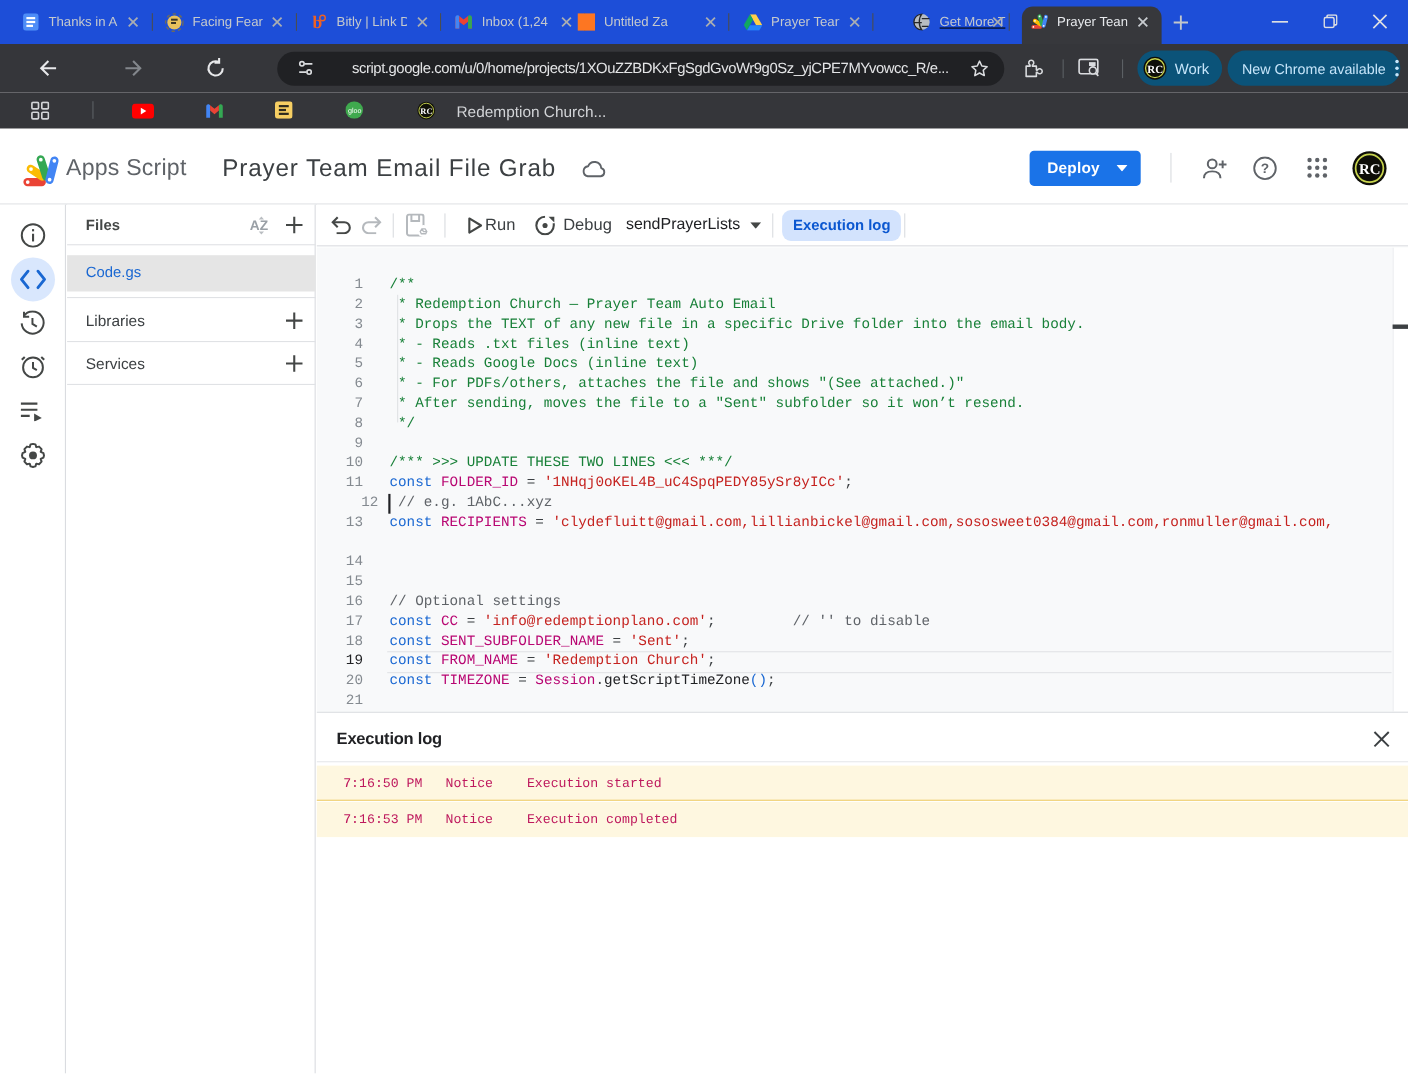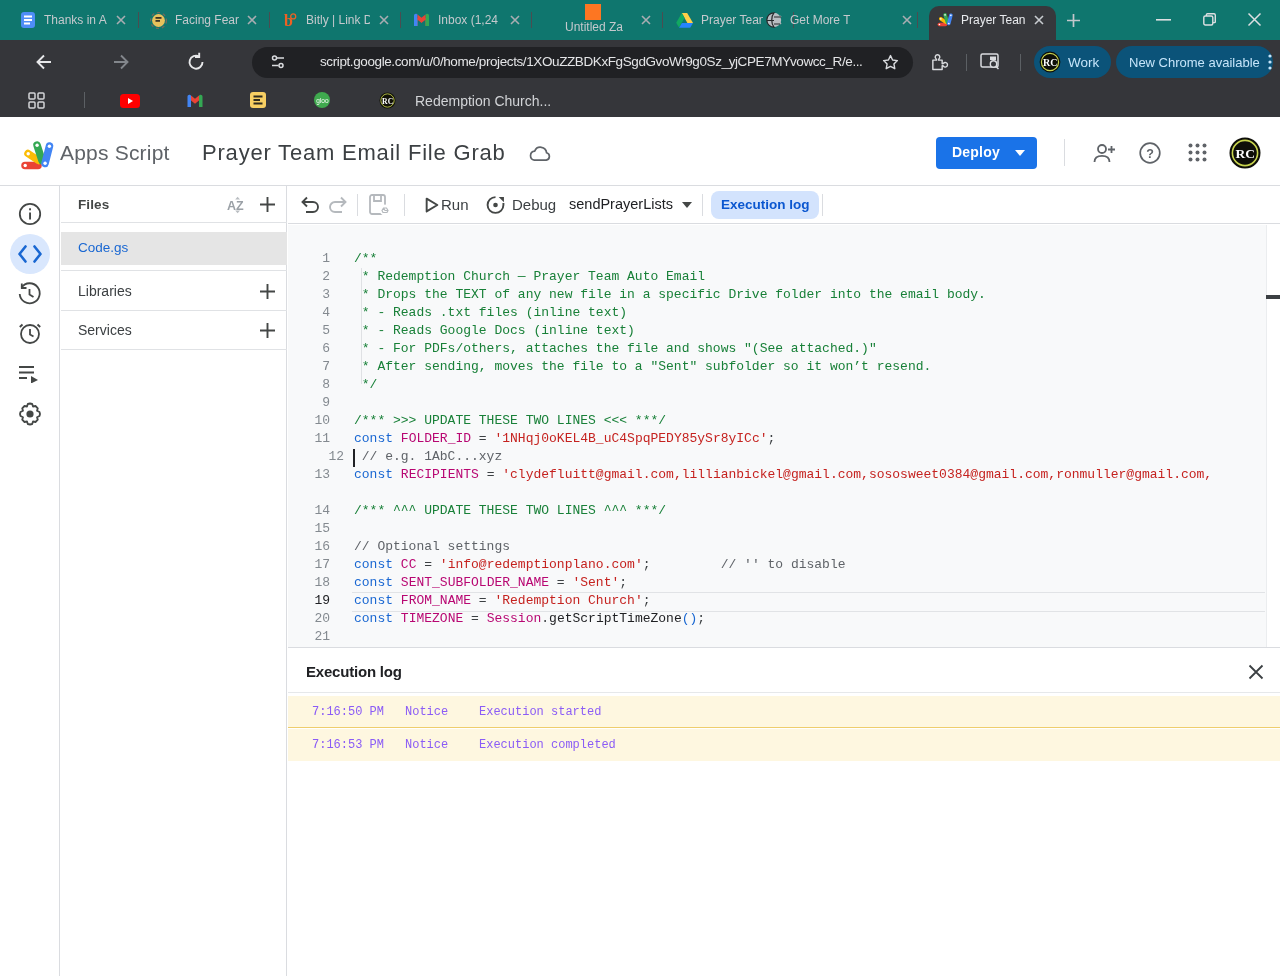--- a/index.html
+++ b/index.html
@@ -1,21 +1,21 @@
 <!DOCTYPE html>
 <html><head>
 <meta charset="utf-8">
 <style>
   * { margin:0; padding:0; box-sizing:border-box; }
   html,body { width:1280px; height:976px; overflow:hidden; }
   #page { position:relative; width:1280px; height:976px; background:#fff;
           font-family:"Liberation Sans", sans-serif; }
   .abs { position:absolute; }
   
-  #tabstrip { position:absolute; left:0; top:0; width:1280px; height:40px; background:#0f766e; }
+  #tabstrip { position:absolute; left:0; top:0; width:1280px; height:40px; background:#1d4ed8; }
   #btoolbar { position:absolute; left:0; top:40px; width:1280px; height:44px; background:#35363a; }
   #bookbar  { position:absolute; left:0; top:84px; width:1280px; height:33px; background:#35363a; }
   .tab { position:absolute; top:4px; height:32px; display:flex; align-items:center; }
   .tab .ttl { font-size:12px; color:#c5c9cd; margin-left:8px; white-space:nowrap; overflow:hidden; }
   .tabdiv { position:absolute; top:12px; width:1px; height:16px; background:#4a4d51; }
   .tclose { position:absolute; width:16px; height:16px; top:12px; }
   .tclose svg { display:block; }
   
   #omni { position:absolute; left:252px; top:7px; width:661px; height:31px; background:#202124; border-radius:16px; }
   #urltext { position:absolute; left:320px; top:14px; width:548px; overflow:hidden; white-space:nowrap; font-size:13.5px; color:#e4e5e7; letter-spacing:-0.4px; }
@@ -33,21 +33,21 @@
   .tbdiv { position:absolute; top:8px; width:1px; height:22px; background:#dadce0; }
   
   #editor { position:absolute; left:288px; top:225px; width:992px; height:422px; background:#f8f9fa; overflow:hidden; }
   #scrollcol { position:absolute; left:978px; top:0; width:14px; height:422px; background:#ffffff; border-left:1px solid #ebedef; }
   .cl { position:absolute; left:66px; height:18px; line-height:18px; font-family:"Liberation Mono", monospace; font-size:13px; white-space:pre; color:#3c4043; }
   .ln { position:absolute; left:0px;  width:42px; height:18px; line-height:18px; text-align:right; font-family:"Liberation Mono", monospace; font-size:13px; color:#848a90; }
   .kw { color:#1967d2; } .idt { color:#b80672; } .str { color:#c5221f; }
   .cg { color:#188038; } .cgr { color:#5f6368; } .fn { color:#202124; } .pn { color:#1967d2; }
   
   #execlog { position:absolute; left:288px; top:647px; width:992px; height:329px; background:#fff; border-top:1px solid #dadce0; }
-  .logrow { position:absolute; left:0; width:992px; height:32px; background:#fef7e0; font-family:"Liberation Mono", monospace; font-size:12px; color:#8b5cf6; }
+  .logrow { position:absolute; left:0; width:992px; height:32px; background:#fef7e0; font-family:"Liberation Mono", monospace; font-size:12px; color:#be185d; }
   .logrow span { position:absolute; top:9px; }
 </style>
 </head>
 <body>
 <div id="page">
 
   <div id="tabstrip">
 
     <div class="tab" style="left:20px;width:108px;">
       <svg width="16" height="16" viewBox="0 0 16 16">
@@ -106,21 +106,21 @@
         </svg>
       <span class="ttl" style="width:62px;">Inbox (1,24</span>
     </div>
     <div class="tclose" style="left:507px;">
         <svg width="16" height="16" viewBox="0 0 16 16">
           <path d="M4 4 L12 12 M12 4 L4 12" stroke="#a9adb2" stroke-width="1.6"></path>
         </svg>
       </div>
     <div class="tabdiv" style="left:531px;"></div>
 
-    <div class="tab" style="left:539px;width:108px;flex-direction:column;">
+    <div class="tab" style="left:525px;width:108px;">
       <svg width="16" height="16" viewBox="0 0 16 16">
           <rect x="0" y="0" width="16" height="16" fill="#fd7622"></rect>
         </svg>
       <span class="ttl" style="width:64px;">Untitled Za</span>
     </div>
     <div class="tclose" style="left:638px;">
         <svg width="16" height="16" viewBox="0 0 16 16">
           <path d="M4 4 L12 12 M12 4 L4 12" stroke="#a9adb2" stroke-width="1.6"></path>
         </svg>
       </div>
@@ -134,21 +134,21 @@
         </svg>
       <span class="ttl" style="width:62px;">Prayer Tean</span>
     </div>
     <div class="tclose" style="left:769px;">
         <svg width="16" height="16" viewBox="0 0 16 16">
           <path d="M4 4 L12 12 M12 4 L4 12" stroke="#a9adb2" stroke-width="1.6"></path>
         </svg>
       </div>
     <div class="tabdiv" style="left:793px;"></div>
 
-    <div class="tab" style="left:766px;width:106px;">
+    <div class="tab" style="left:830px;width:106px;text-decoration:underline;">
       <svg width="16" height="16" viewBox="0 0 16 16">
           <circle cx="8" cy="8" r="7.2" fill="#b8bdc2"></circle>
           <path d="M8 0.8 A7.2 7.2 0 0 0 8 15.2 C5 12 5 4 8 0.8 Z M8 5 H15 M8 8.5 H1 M8 12 H14" fill="none" stroke="#26282b" stroke-width="1.2"></path>
         </svg>
       <span class="ttl" style="width:60px;">Get More T</span>
     </div>
     <div class="tclose" style="left:899px;">
         <svg width="16" height="16" viewBox="0 0 16 16">
           <path d="M4 4 L12 12 M12 4 L4 12" stroke="#a9adb2" stroke-width="1.6"></path>
         </svg>
@@ -498,21 +498,20 @@
     <div class="ln" style="top:169px;">9</div>
     <div class="ln" style="top:187px;">10</div>
       <div class="cl cg" style="top:187px;">/*** &gt;&gt;&gt; UPDATE THESE TWO LINES &lt;&lt;&lt; ***/</div>
     <div class="ln" style="top:205px;">11</div>
       <div class="cl" style="top:205px;"><span class="kw">const</span> <span class="idt">FOLDER_ID</span> = <span class="str">'1NHqj0oKEL4B_uC4SpqPEDY85ySr8yICc'</span>;</div>
     <div class="ln" style="top:223px;margin-left:14px;">12</div>
       <div class="cl cgr" style="top:223px;"> // e.g. 1AbC...xyz</div>
     <div class="ln" style="top:241px;">13</div>
       <div class="cl" style="top:241px;"><span class="kw">const</span> <span class="idt">RECIPIENTS</span> = <span class="str">'clydefluitt@gmail.com,lillianbickel@gmail.com,sososweet0384@gmail.com,ronmuller@gmail.com,</span></div>
     <div class="ln" style="top:277px;">14</div>
-      <div class="cl cg" style="top:277px;">/*** ^^^ UPDATE THESE TWO LINES ^^^ ***/</div>
     <div class="ln" style="top:295px;">15</div>
     <div class="ln" style="top:313px;">16</div>
       <div class="cl cgr" style="top:313px;">// Optional settings</div>
     <div class="ln" style="top:331px;">17</div>
       <div class="cl" style="top:331px;"><span class="kw">const</span> <span class="idt">CC</span> = <span class="str">'info@redemptionplano.com'</span>;         <span class="cgr">// '' to disable</span></div>
     <div class="ln" style="top:349px;">18</div>
       <div class="cl" style="top:349px;"><span class="kw">const</span> <span class="idt">SENT_SUBFOLDER_NAME</span> = <span class="str">'Sent'</span>;</div>
     <div class="ln" style="top:367px;color:#202124;padding-left:12px;">19</div>
       <div class="cl" style="top:367px;"><span class="kw">const</span> <span class="idt">FROM_NAME</span> = <span class="str">'Redemption Church'</span>;</div>
     <div class="ln" style="top:385px;">20</div>

